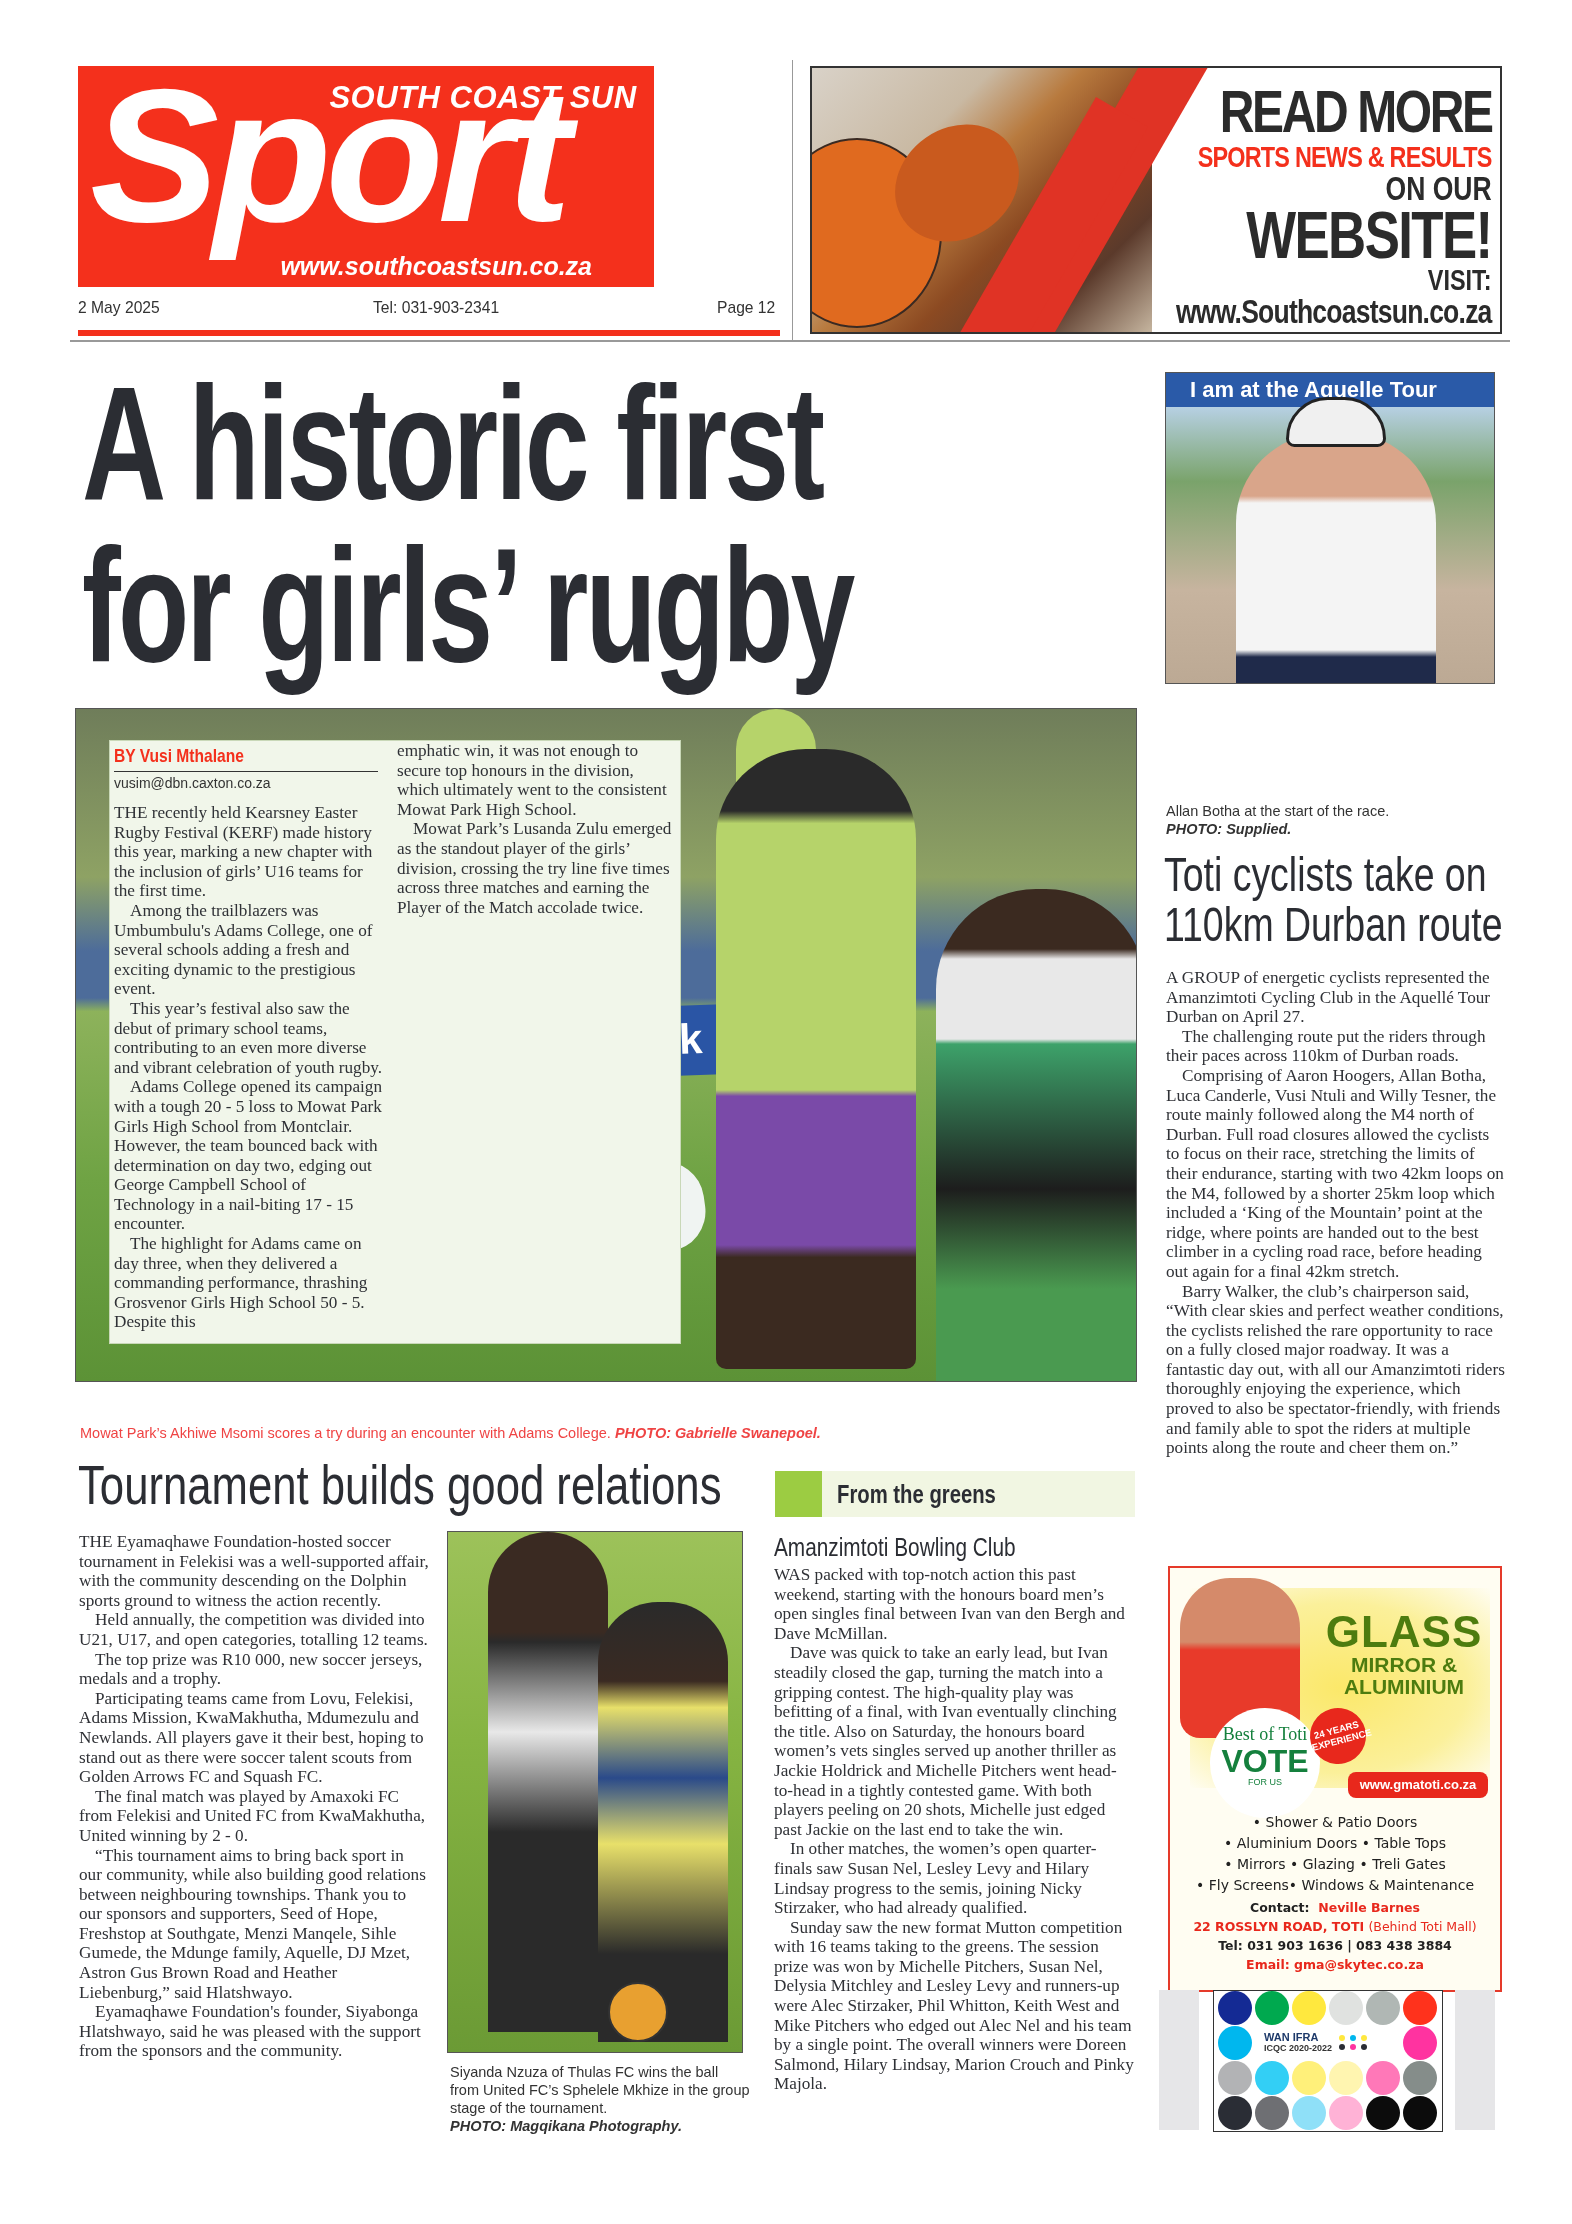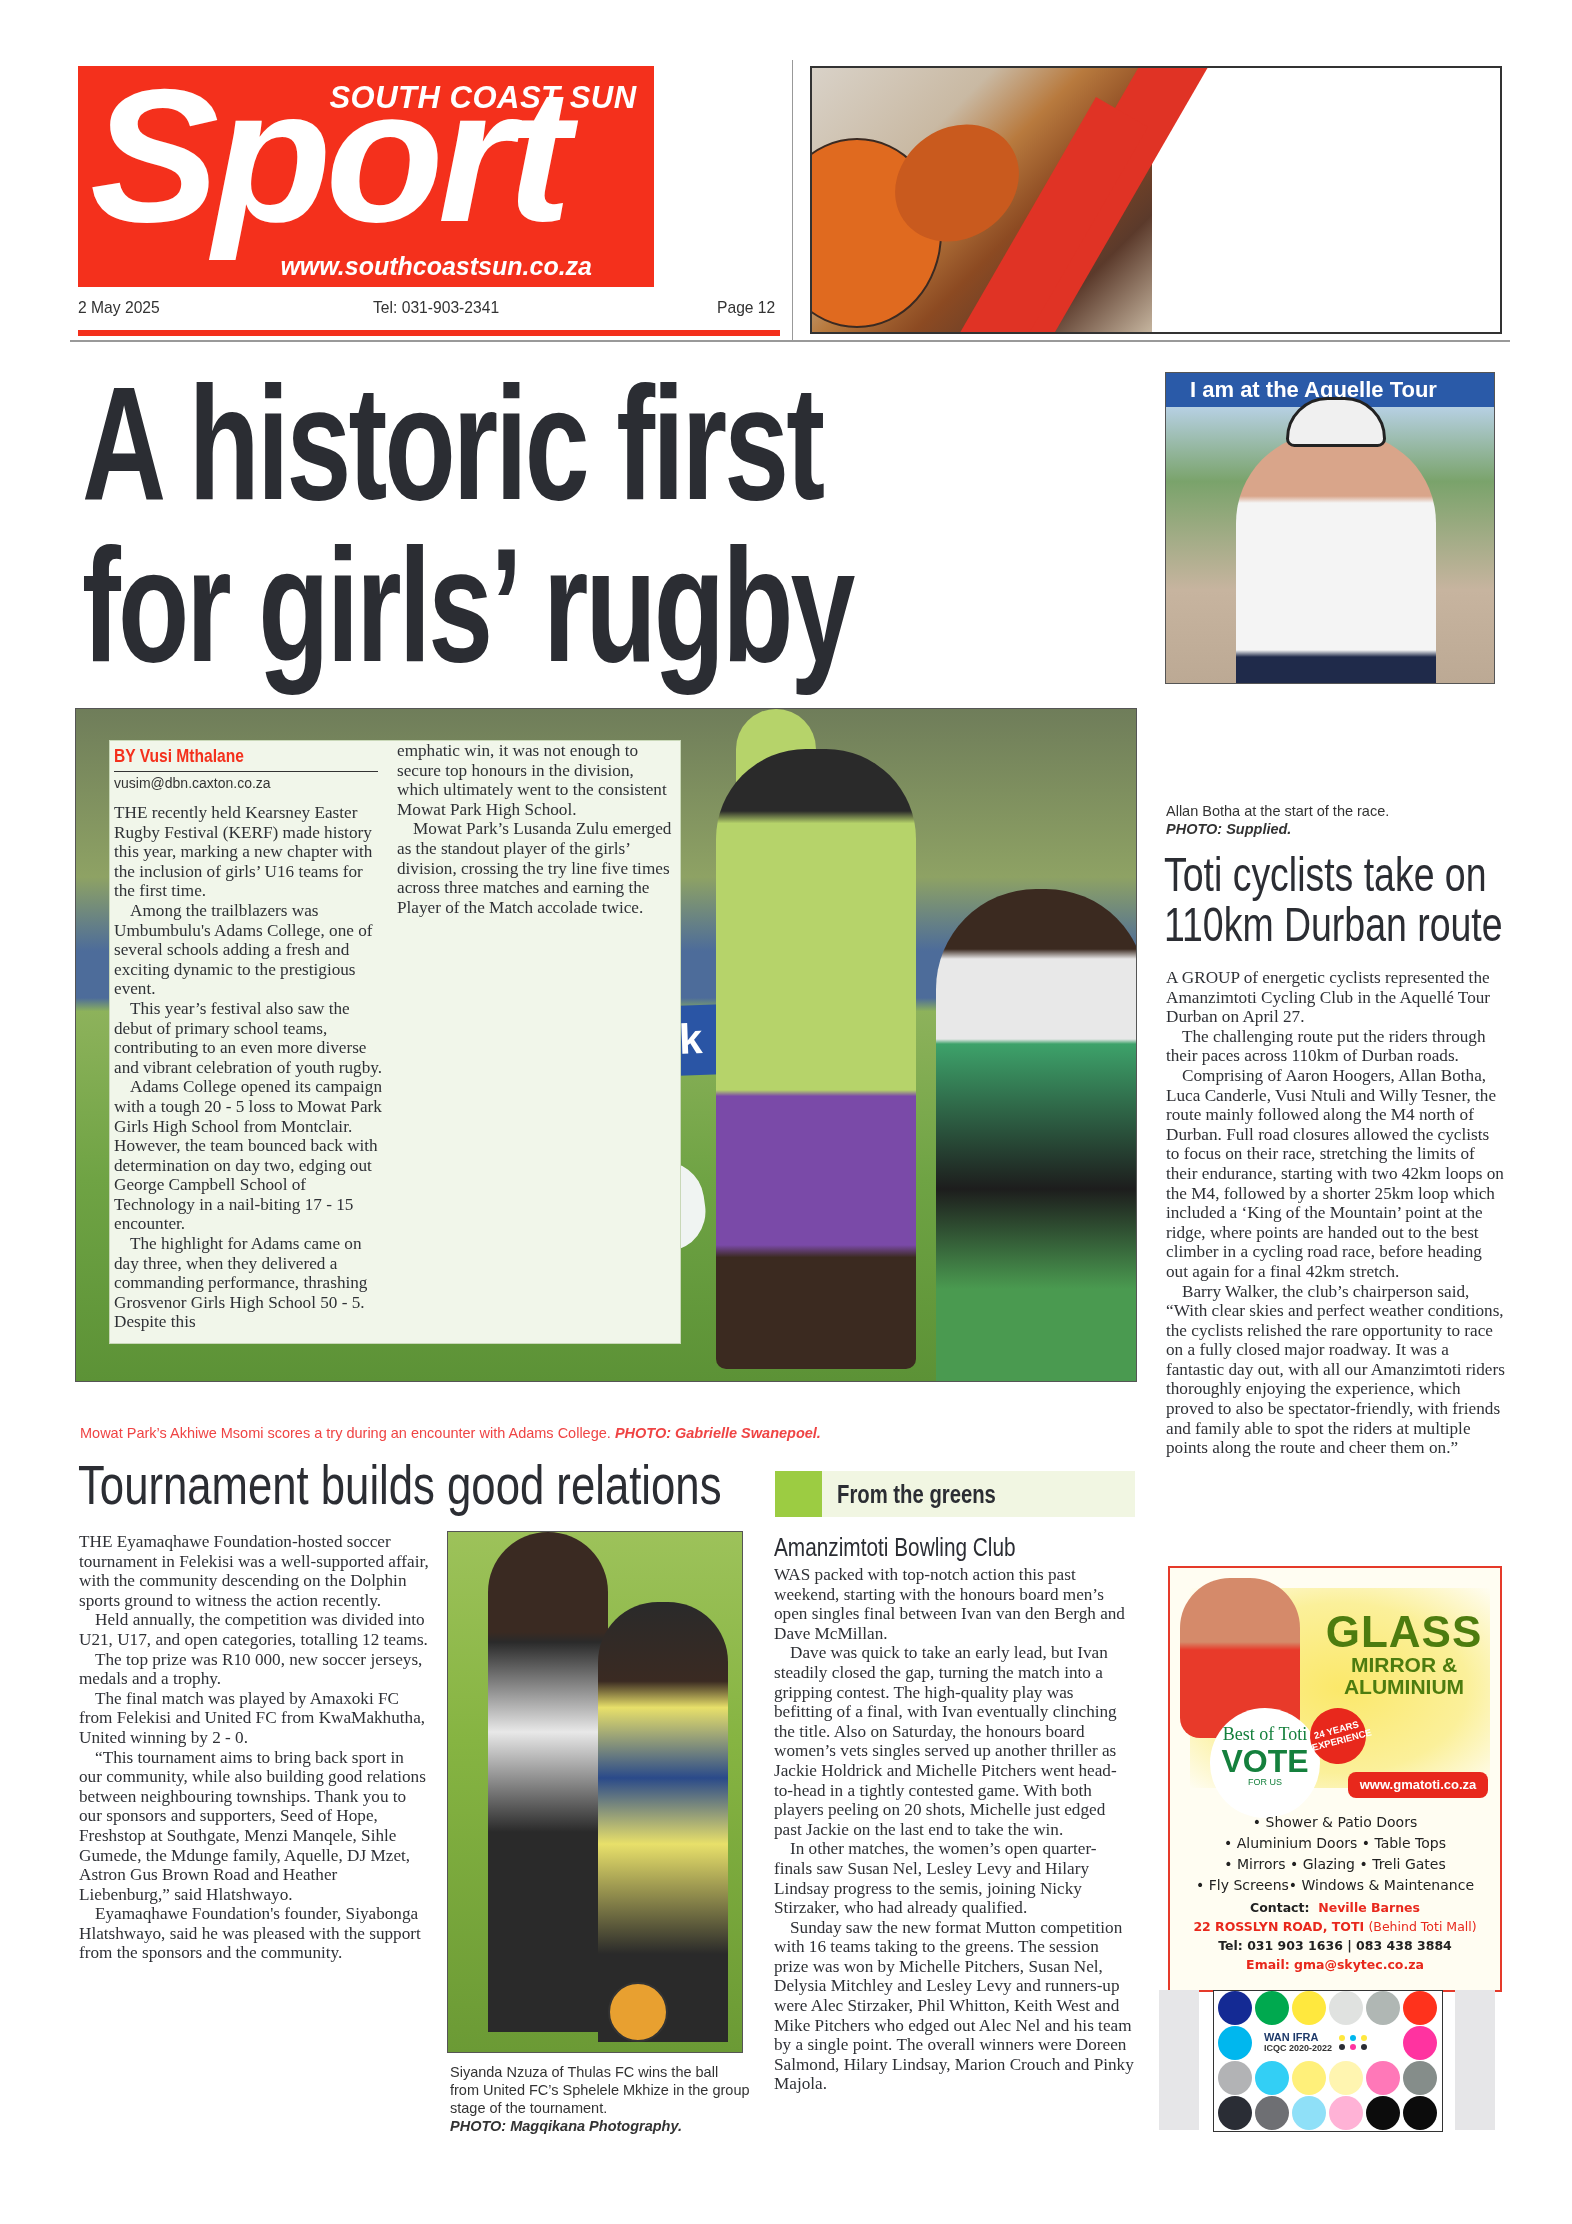--- a/index.html
+++ b/index.html
@@ -153,20 +153,28 @@
 <div class="abs vrule"></div>
 <div class="abs hrule-top"></div>
 
 <div class="abs ad-top">
   <div class="ad-img">
     <div class="ad-ball1"></div>
     <div class="ad-ball2"></div>
     <div class="ad-stripe" style="left:250px;top:-40px;"></div>
     <div class="ad-stripe" style="left:190px;top:20px;"></div>
   </div>
+  <div class="ad-text">
+    <div class="ad-read">READ MORE</div>
+    <div class="ad-sports">SPORTS NEWS &amp; RESULTS</div>
+    <div class="ad-onour">ON OUR</div>
+    <div class="ad-web">WEBSITE!</div>
+    <div class="ad-visit">VISIT:</div>
+    <div class="ad-url">www.Southcoastsun.co.za</div>
+  </div>
 </div>
 
 <div class="abs headline">
   <div>A historic first</div>
   <div>for girls’ rugby</div>
 </div>
 
 <div class="abs rugby-photo">
   <div class="rp-banner">
       <span>Standard Bank</span>
@@ -217,20 +225,21 @@
   <p>The challenging route put the riders through their paces across 110km of Durban roads.</p>
   <p>Comprising of Aaron Hoogers, Allan Botha, Luca Canderle, Vusi Ntuli and Willy Tesner, the route mainly followed along the M4 north of Durban. Full road closures allowed the cyclists to focus on their race, stretching the limits of their endurance, starting with two 42km loops on the M4, followed by a shorter 25km loop which included a ‘King of the Mountain’ point at the ridge, where points are handed out to the best climber in a cycling road race, before heading out again for a final 42km stretch.</p>
   <p>Barry Walker, the club’s chairperson said, “With clear skies and perfect weather conditions, the cyclists relished the rare opportunity to race on a fully closed major roadway. It was a fantastic day out, with all our Amanzimtoti riders thoroughly enjoying the experience, which proved to also be spectator-friendly, with friends and family able to spot the riders at multiple points along the route and cheer them on.”</p>
 </div>
 
 <div class="abs tour-head">Tournament builds good relations</div>
 <div class="abs tour-body">
   <p class="first">THE Eyamaqhawe Foundation-hosted soccer tournament in Felekisi was a well-supported affair, with the community descending on the Dolphin sports ground to witness the action recently.</p>
   <p>Held annually, the competition was divided into U21, U17, and open categories, totalling 12 teams.</p>
   <p>The top prize was R10 000, new soccer jerseys, medals and a trophy.</p>
+  <p>Participating teams came from Lovu, Felekisi, Adams Mission, KwaMakhutha, Mdumezulu and Newlands. All players gave it their best, hoping to stand out as there were soccer talent scouts from Golden Arrows FC and Squash FC.</p>
   <p>The final match was played by Amaxoki FC from Felekisi and United FC from KwaMakhutha, United winning by 2 - 0.</p>
   <p>“This tournament aims to bring back sport in our community, while also building good relations between neighbouring townships. Thank you to our sponsors and supporters, Seed of Hope, Freshstop at Southgate, Menzi Manqele, Sihle Gumede, the Mdunge family, Aquelle, DJ Mzet, Astron Gus Brown Road and Heather Liebenburg,” said Hlatshwayo.</p>
   <p>Eyamaqhawe Foundation's founder, Siyabonga Hlatshwayo, said he was pleased with the support from the sponsors and the community.</p>
 </div>
 <div class="abs soccer-photo">
   <div class="sp-p1"></div>
   <div class="sp-p2"></div>
   <div class="sp-ball"></div>
 </div>
 <div class="abs soccer-caption">

